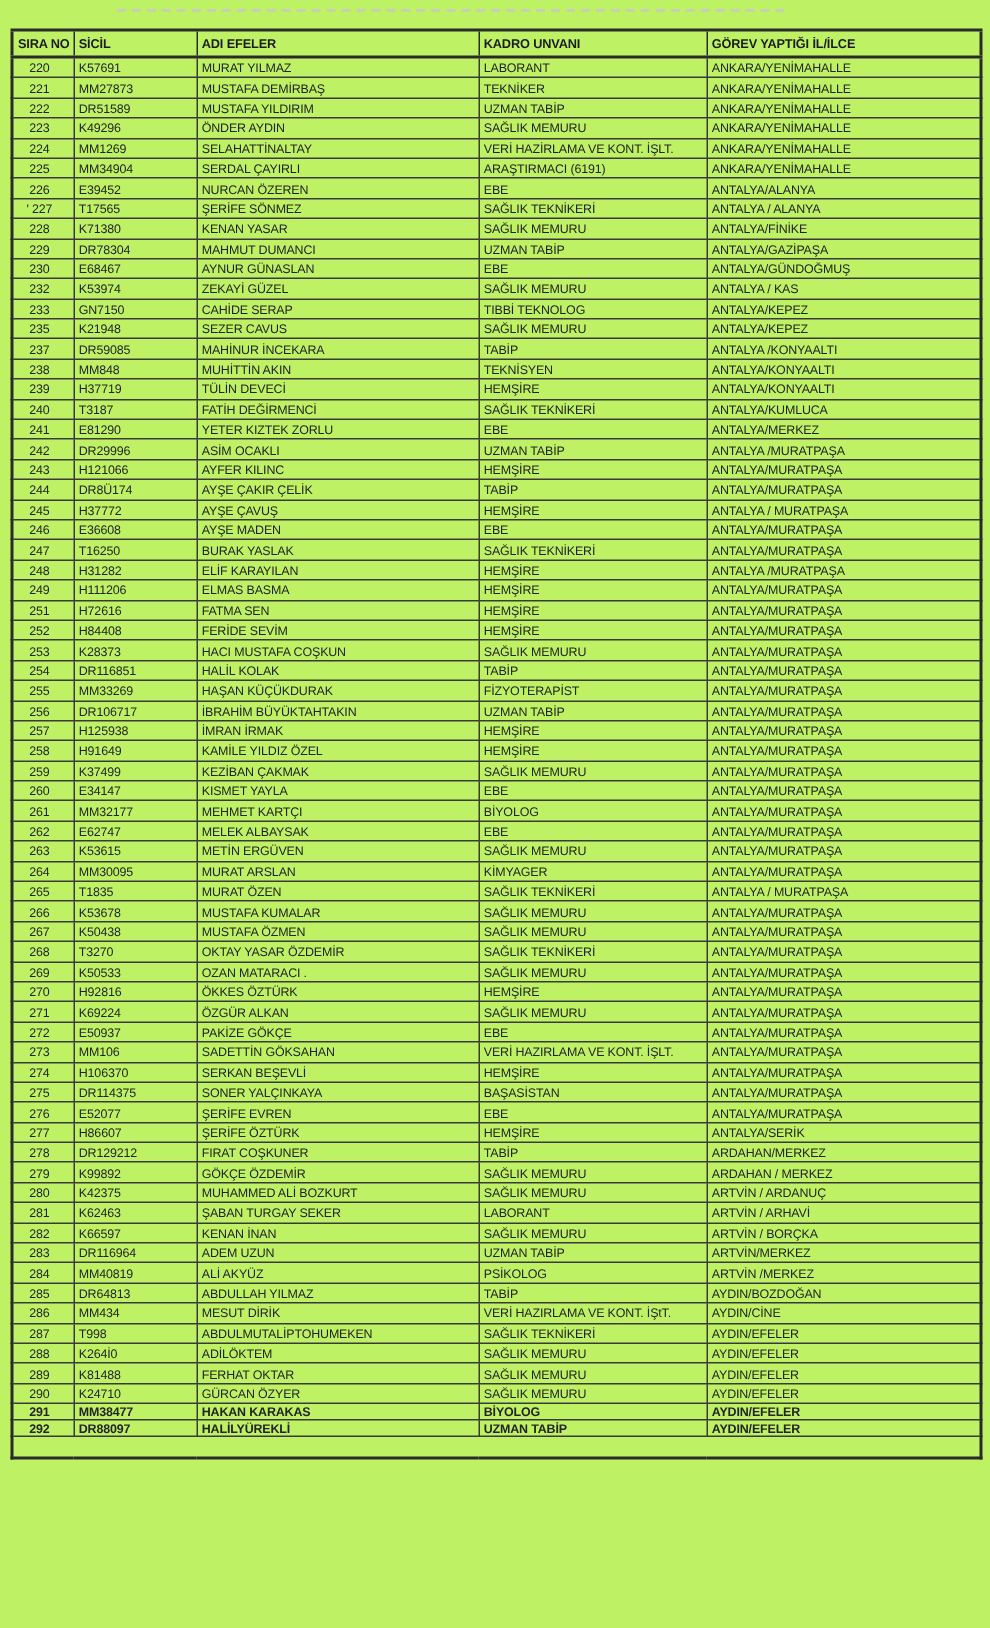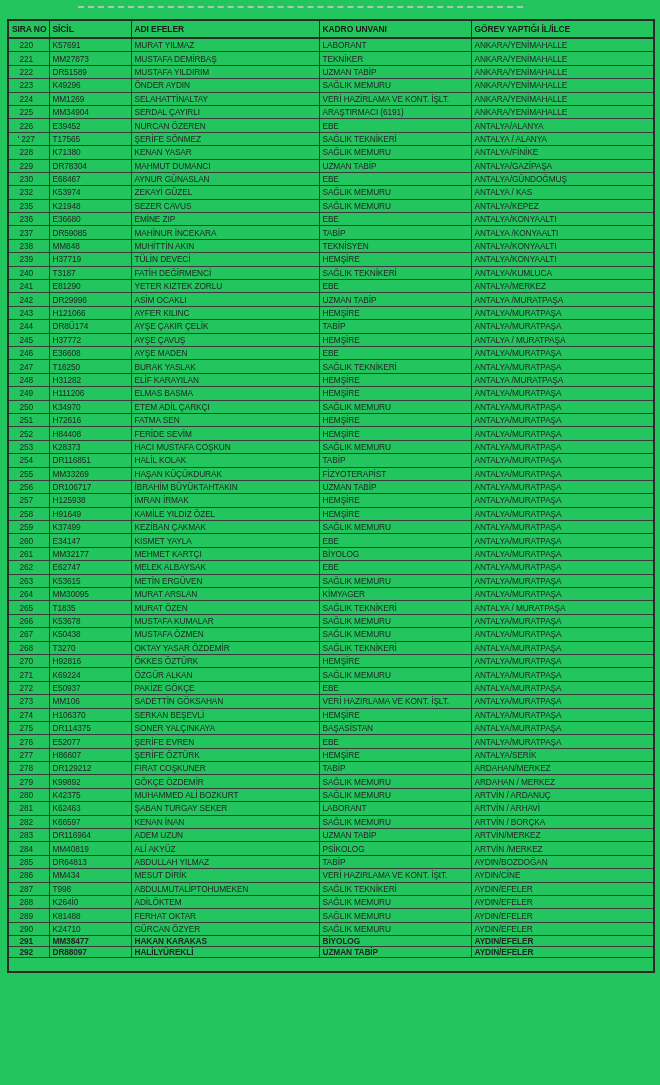--- a/index.html
+++ b/index.html
@@ -6,21 +6,21 @@
     margin: 0; padding: 0;
     width: 660px; height: 1085px;
     background: #ffffff;
     font-family: "Liberation Sans", sans-serif;
     color: #1c1c1c;
     overflow: hidden;
   }
   .page {
     position: relative;
     width: 660px; height: 1085px;
-    background: #22c55e;
+    background: #bef264;
   }
   .scan-artifact {
     position: absolute;
     top: 6px; left: 78px; width: 445px; height: 0;
     border-top: 2px dashed #c9c9c9;
     opacity: .8;
   }
   table.roster {
     position: absolute;
     top: 19px; left: 7px;
@@ -167,32 +167,32 @@
           <td>ANTALYA/GÜNDOĞMUŞ</td>
         </tr>
         <tr>
           <td class="num">232</td>
           <td>K53974</td>
           <td>ZEKAYİ GÜZEL</td>
           <td>SAĞLIK MEMURU</td>
           <td>ANTALYA / KAS</td>
         </tr>
         <tr>
+          <td class="num">233</td>
+          <td>GN7150</td>
+          <td>CAHİDE SERAP</td>
+          <td>TIBBİ TEKNOLOG</td>
+          <td>ANTALYA/KEPEZ</td>
+        </tr>
+        <tr>
           <td class="num">235</td>
           <td>K21948</td>
           <td>SEZER CAVUS</td>
           <td>SAĞLIK MEMURU</td>
           <td>ANTALYA/KEPEZ</td>
-        </tr>
-        <tr>
-          <td class="num">236</td>
-          <td>E36680</td>
-          <td>EMİNE ZIP</td>
-          <td>EBE</td>
-          <td>ANTALYA/KONYAALTI</td>
         </tr>
         <tr>
           <td class="num">237</td>
           <td>DR59085</td>
           <td>MAHİNUR İNCEKARA</td>
           <td>TABİP</td>
           <td>ANTALYA /KONYAALTI</td>
         </tr>
         <tr>
           <td class="num">238</td>
@@ -272,27 +272,20 @@
           <td>ANTALYA /MURATPAŞA</td>
         </tr>
         <tr>
           <td class="num">249</td>
           <td>H111206</td>
           <td>ELMAS BASMA</td>
           <td>HEMŞİRE</td>
           <td>ANTALYA/MURATPAŞA</td>
         </tr>
         <tr>
-          <td class="num">250</td>
-          <td>K34970</td>
-          <td>ETEM ADİL ÇARKÇI</td>
-          <td>SAĞLIK MEMURU</td>
-          <td>ANTALYA/MURATPAŞA</td>
-        </tr>
-        <tr>
           <td class="num">251</td>
           <td>H72616</td>
           <td>FATMA SEN</td>
           <td>HEMŞİRE</td>
           <td>ANTALYA/MURATPAŞA</td>
         </tr>
         <tr>
           <td class="num">252</td>
           <td>H84408</td>
           <td>FERİDE SEVİM</td>
@@ -402,20 +395,27 @@
           <td>K50438</td>
           <td>MUSTAFA ÖZMEN</td>
           <td>SAĞLIK MEMURU</td>
           <td>ANTALYA/MURATPAŞA</td>
         </tr>
         <tr>
           <td class="num">268</td>
           <td>T3270</td>
           <td>OKTAY YASAR ÖZDEMİR</td>
           <td>SAĞLIK TEKNİKERİ</td>
+          <td>ANTALYA/MURATPAŞA</td>
+        </tr>
+        <tr>
+          <td class="num">269</td>
+          <td>K50533</td>
+          <td>OZAN MATARACI .</td>
+          <td>SAĞLIK MEMURU</td>
           <td>ANTALYA/MURATPAŞA</td>
         </tr>
         <tr>
           <td class="num">270</td>
           <td>H92816</td>
           <td>ÖKKES ÖZTÜRK</td>
           <td>HEMŞİRE</td>
           <td>ANTALYA/MURATPAŞA</td>
         </tr>
         <tr>

